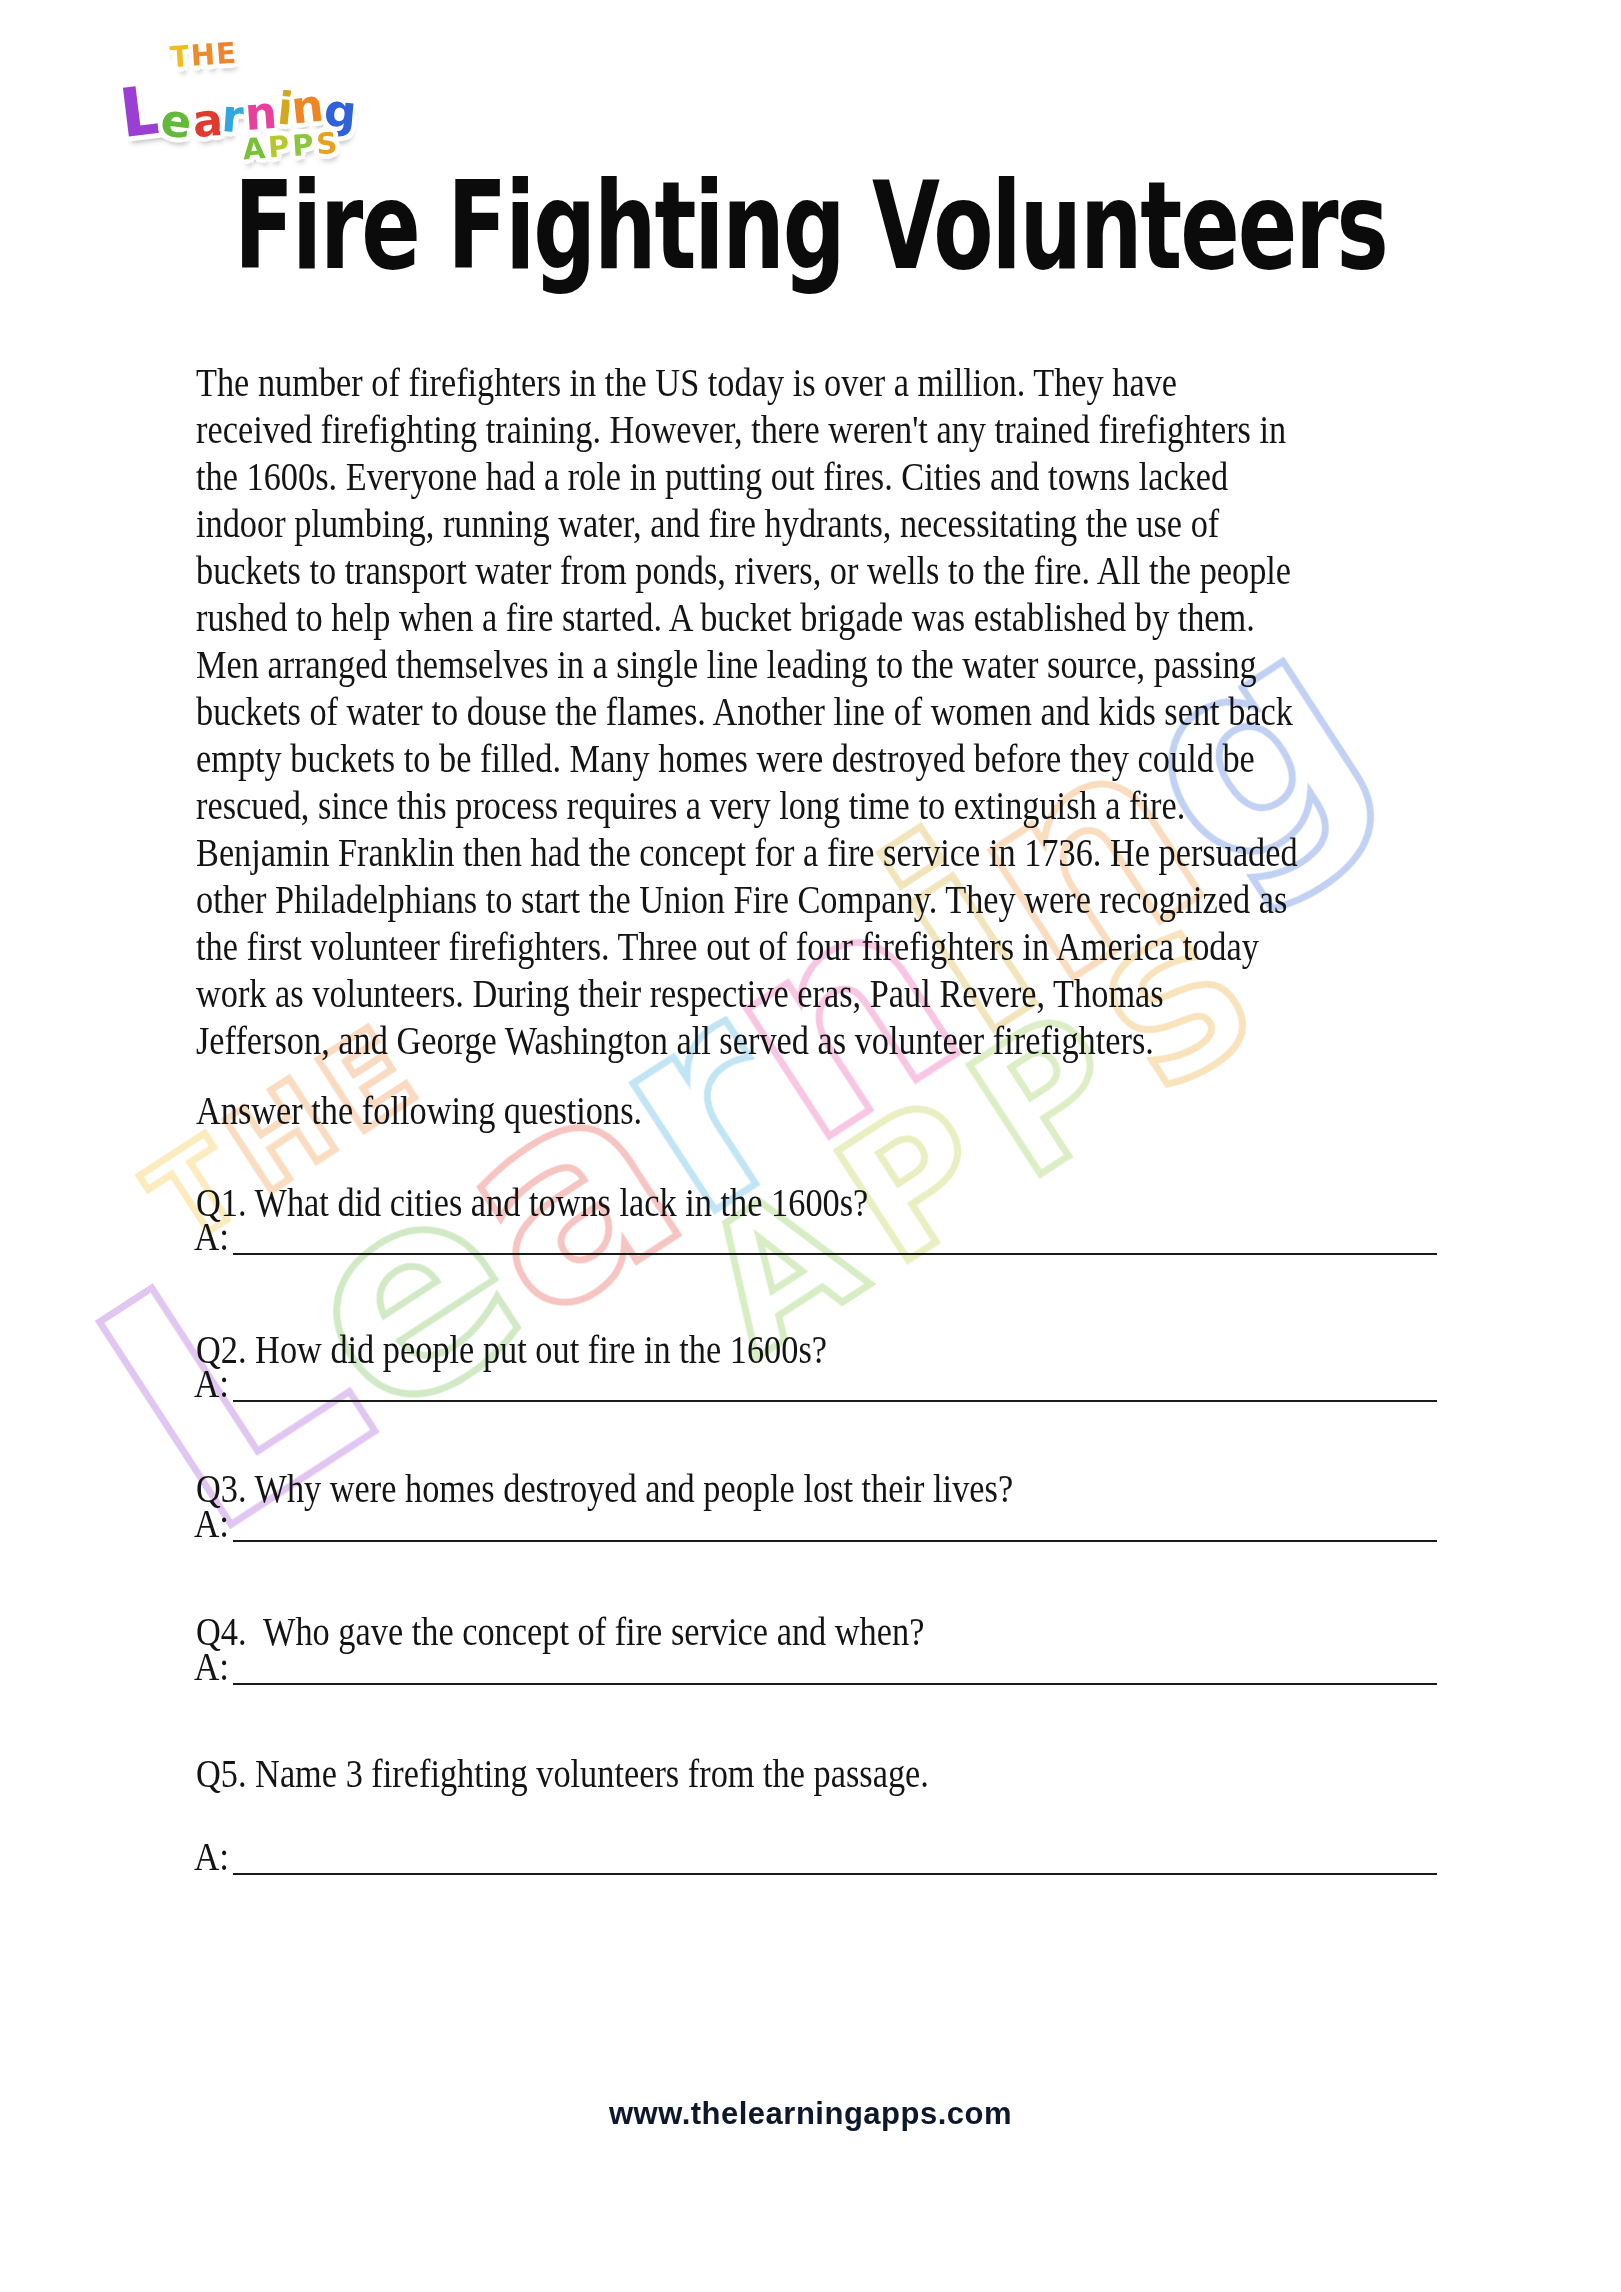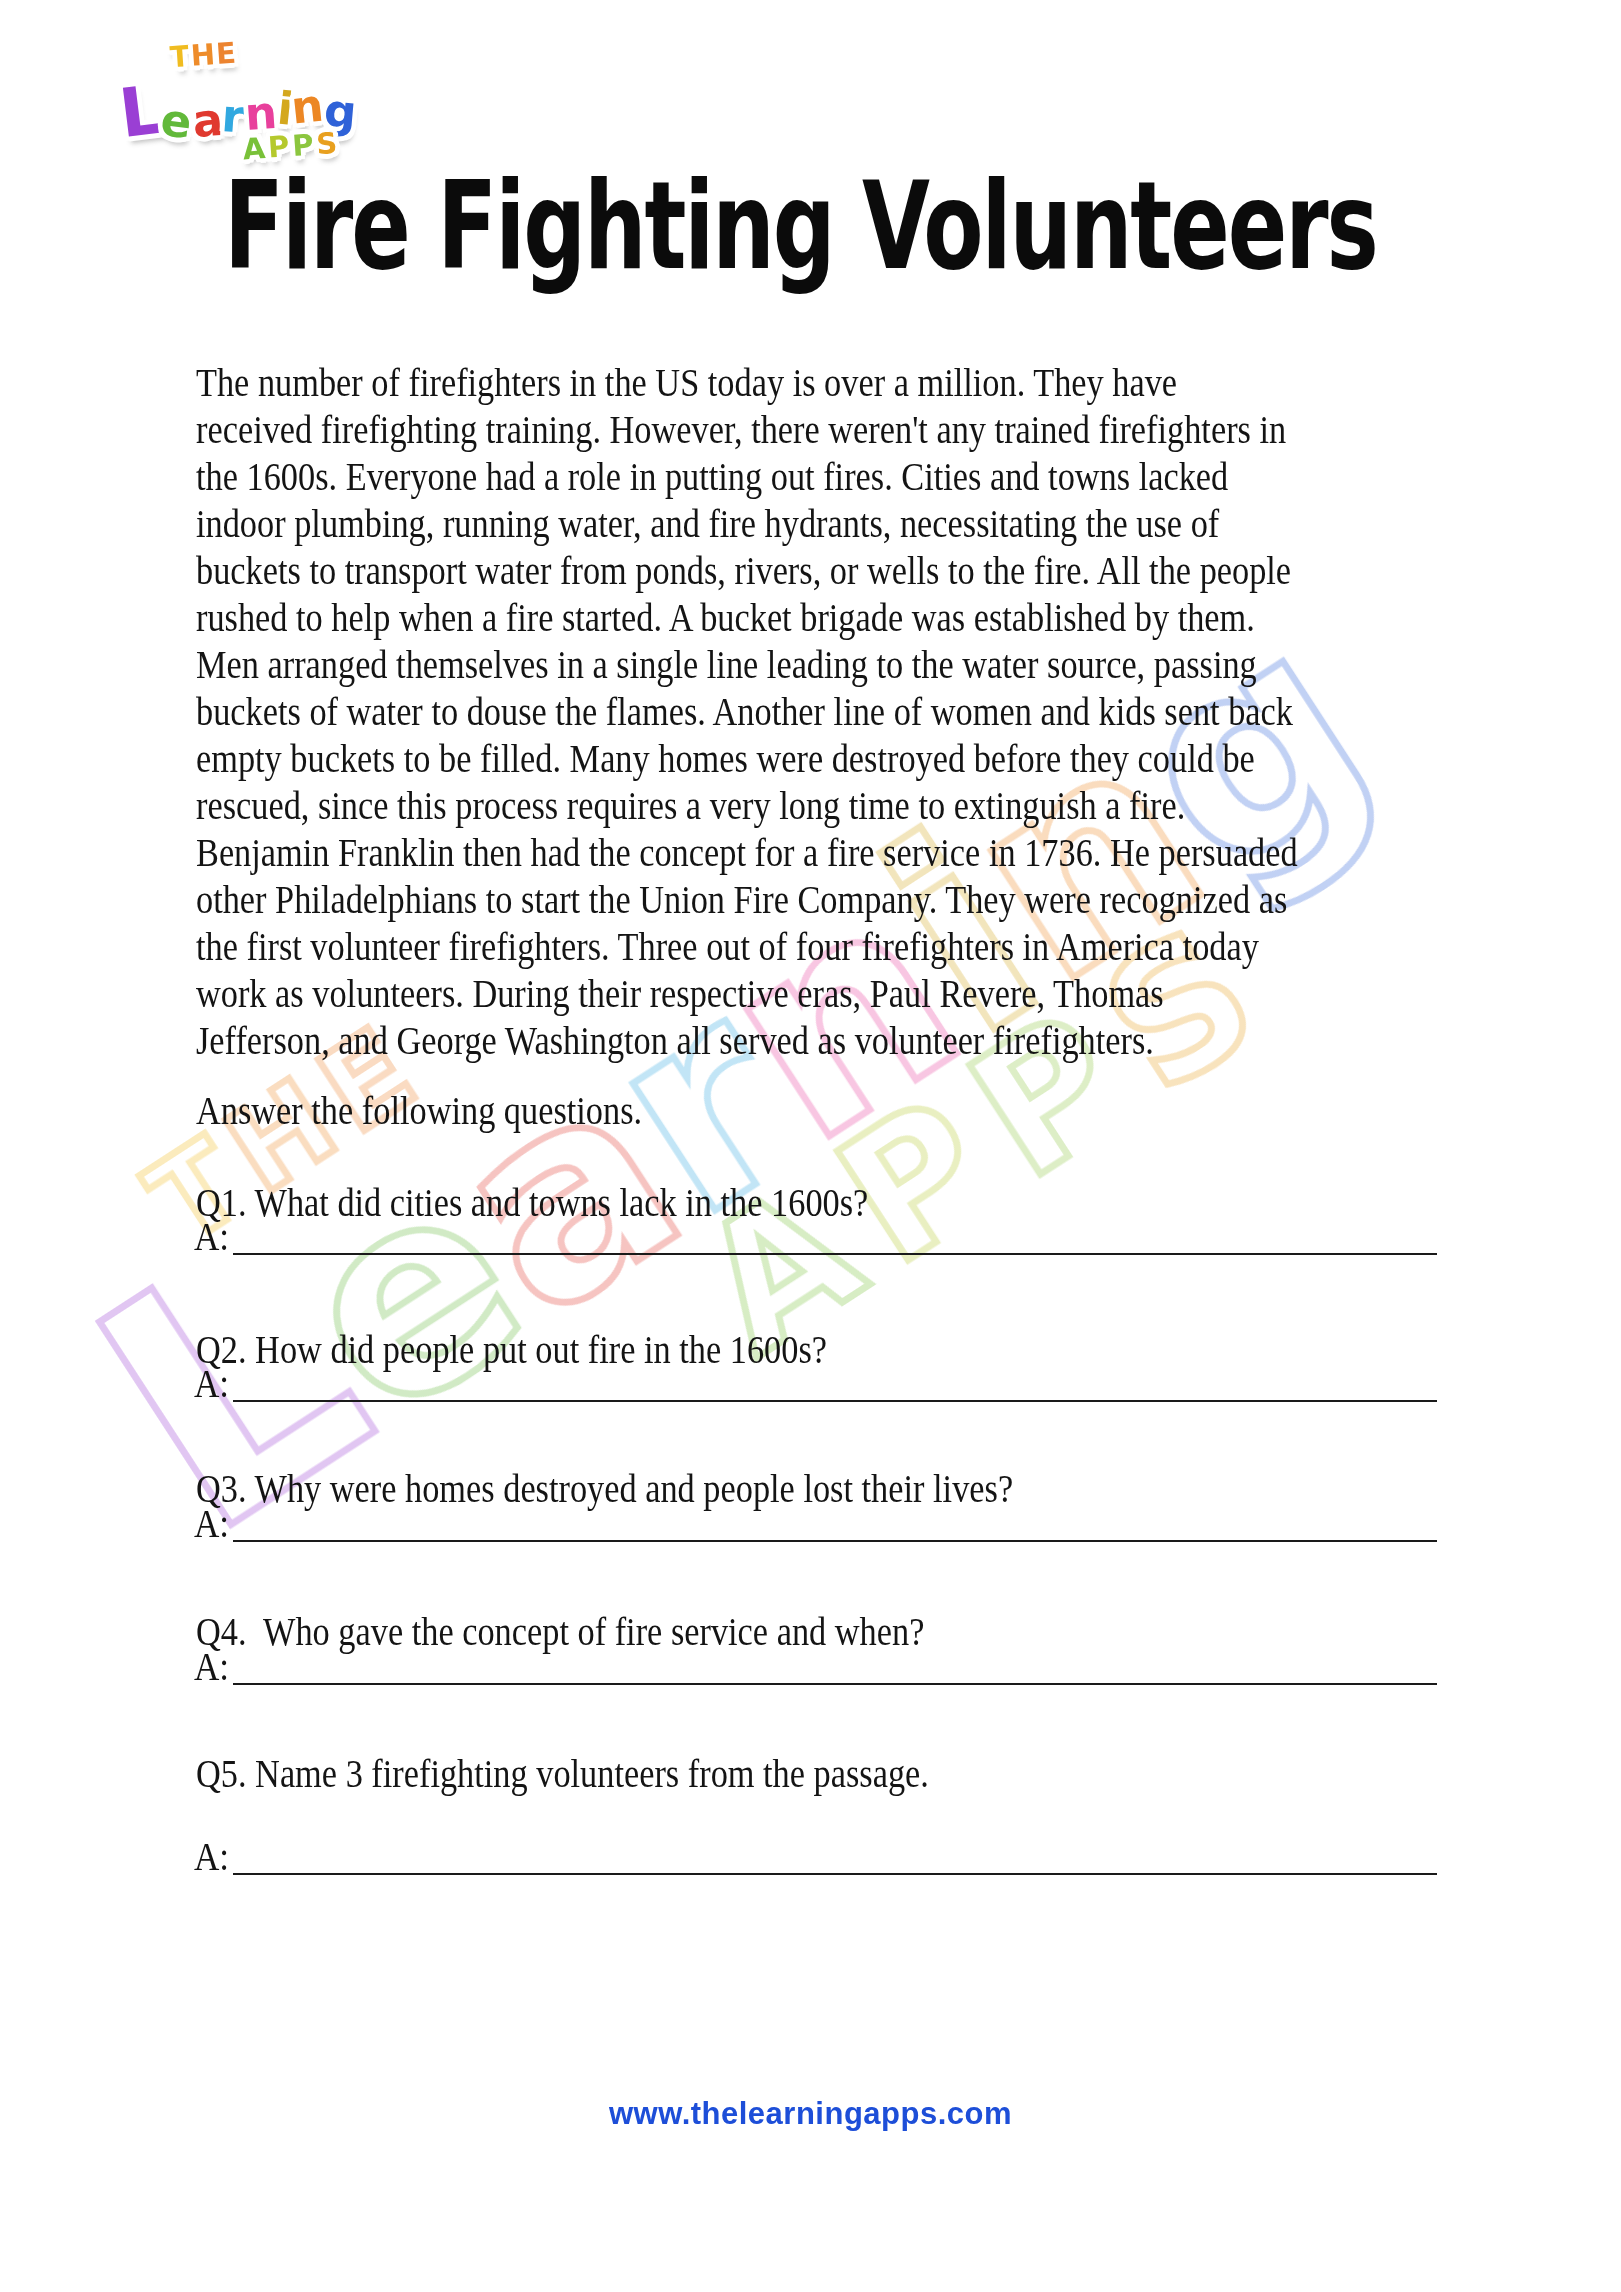--- a/index.html
+++ b/index.html
@@ -54,21 +54,21 @@
   .logo-learning span:nth-child(4){ transform:rotate(4deg) translateY(2.9px); }
   .logo-learning span:nth-child(5){ transform:rotate(-4deg) translateY(0px); }
   .logo-learning span:nth-child(6){ transform:rotate(6deg) translateY(-4.9px); }
   .logo-learning span:nth-child(7){ transform:rotate(-6deg) translateY(-6.9px); }
   .logo-learning span:nth-child(8){ transform:rotate(5deg) translateY(-2px); }
   .logo-apps { font-size:29px; letter-spacing:2.9px; transform:translateX(54px) rotate(-4deg); margin-top:-7.8px; }
 
   
   .title {
     position:absolute; top:165px; left:0; width:100%; margin:0;
-    text-align:left; font-family:"DejaVu Sans", sans-serif; font-weight:bold; color:#0b0b0b;
+    text-align:center; font-family:"DejaVu Sans", sans-serif; font-weight:bold; color:#0b0b0b;
   }
   .title span{
     display:inline-block; font-size:122px; line-height:1;
     letter-spacing:-2.9px; transform:scaleX(0.72); white-space:nowrap;
   }
 
   
   .serif-cond { transform:scaleX(0.88); transform-origin:left top; }
   .passage { position:absolute; top:359px; left:196px; font-size:39px; line-height:47px; }
   .passage .pline { white-space:pre; }
@@ -79,21 +79,21 @@
     position:absolute; left:194px; width:1243px;
     display:flex; align-items:stretch;
   }
   .answer-label { font-size:39px; line-height:1.15; transform:scaleX(0.9); transform-origin:left top; }
   .answer-line { flex:1; border-bottom:2.9px solid #1a1a1a; margin-bottom:4.9px; }
 
   
   .footer {
     position:absolute; top:2096px; left:0; width:100%; text-align:center;
     font-family:"Liberation Sans", sans-serif; font-weight:bold;
-    font-size:31px; color:#1d4ed8; letter-spacing:0.5px;
+    font-size:31px; color:#0f172a; letter-spacing:0.5px;
   }
 
   
   .q1{top:1180px}.aq1{top:1215px}
   .q2{top:1327px}.aq2{top:1362px}
   .q3{top:1466px}.aq3{top:1502px}
   .q4{top:1609px}.aq4{top:1645px}
   .q5{top:1751px}.aq5{top:1835px}
 </style>
 </head>

